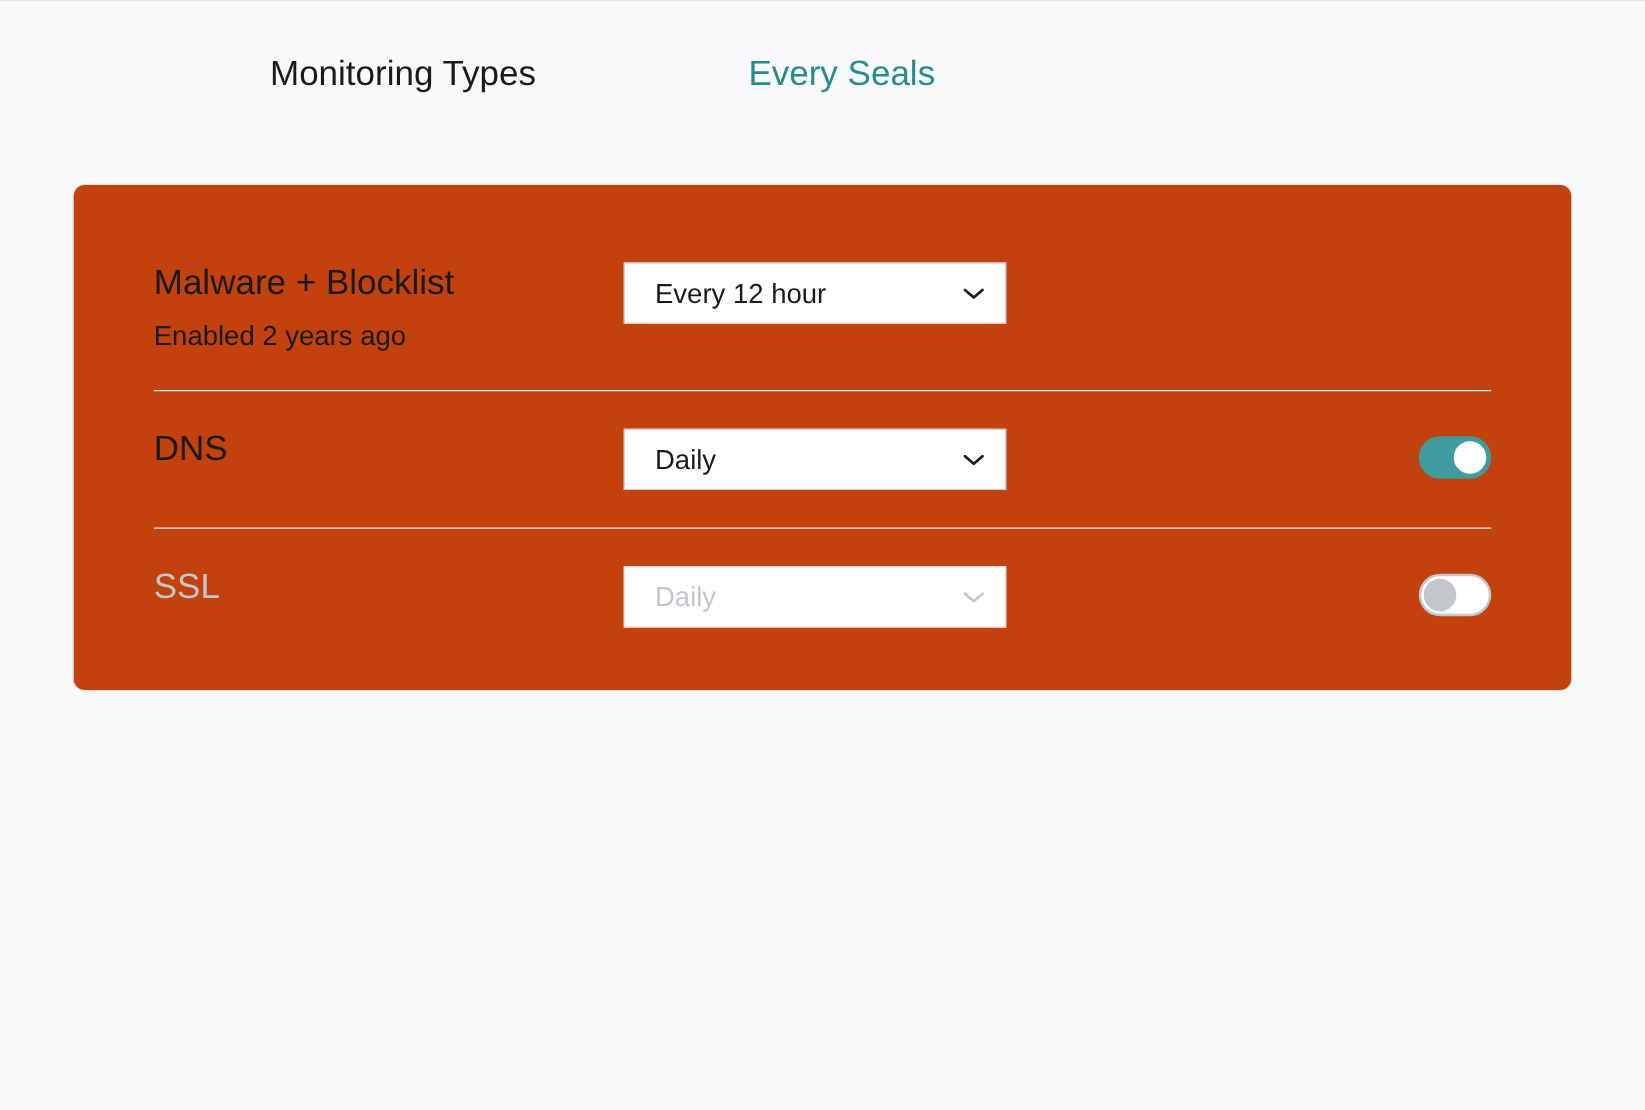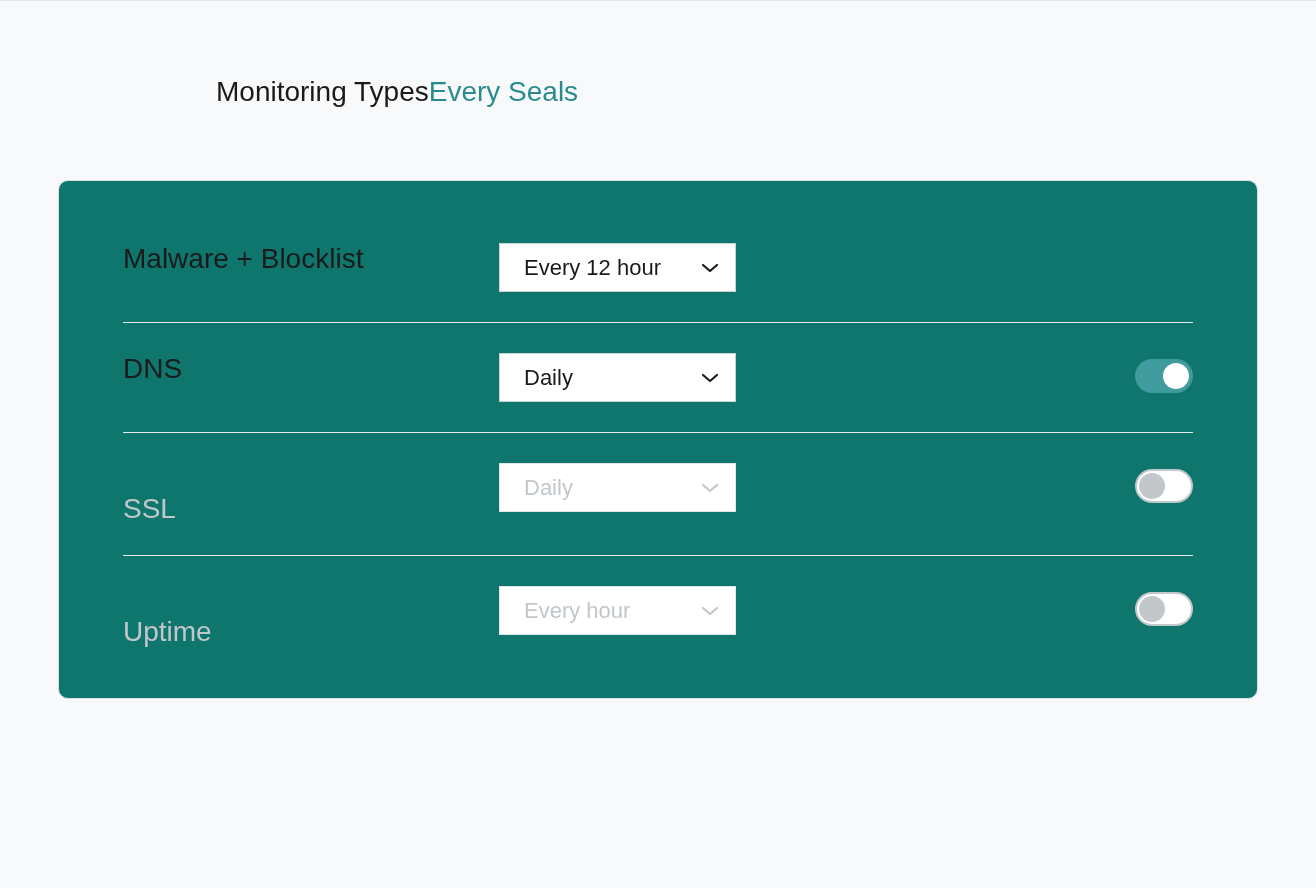--- a/index.html
+++ b/index.html
@@ -10,36 +10,37 @@
     body {
       font-family: -apple-system, BlinkMacSystemFont, "Segoe UI", Helvetica, Arial, sans-serif;
       background-color: #f7f9fa;
       width: 1316px;
       height: 888px;
       border-top: 1px solid #e5e8ea;
     }
     .tabs {
       display: flex;
       justify-content: flex-start;
-      padding: 75px 0 0 216px;
+      gap: 170px;
+      padding: 42px 0 0 216px;
     }
     .tab {
       font-size: 28px;
       font-weight: 500;
       cursor: pointer;
     }
     .tab.active {
       color: #1a1a1a;
     }
     .tab.inactive {
       color: #2a8b8e;
     }
     .panel {
       margin: 72px 58px 0 58px;
-      background-color: #0f766e;
+      background-color: #c2410c;
       border: 1px solid #d9e1e4;
       border-radius: 10px;
       padding: 62px 64px 50px 64px;
     }
     .row {
       display: flex;
       align-items: flex-start;
       padding: 30px 0;
       border-bottom: 1px solid #e6eaec;
     }
@@ -60,25 +61,24 @@
       color: #1a1a1a;
     }
     .row-subtitle {
       font-size: 22px;
       font-weight: 400;
       color: #1a1a1a;
       margin-top: 14px;
     }
     .row.disabled .row-title {
       color: #c1c7ca;
-      margin-top: 30px;
     }
     .select-wrap {
       position: relative;
-      width: 237px;
+      width: 306px;
     }
     .select-box {
       width: 100%;
       height: 49px;
       border: 1px solid #c9d1d5;
       background: #ffffff;
       display: flex;
       align-items: center;
       padding: 0 44px 0 24px;
       font-size: 22px;
@@ -147,20 +147,21 @@
 <div class="tabs">
   <div class="tab active">Monitoring Types</div>
   <div class="tab inactive">Every Seals</div>
 </div>
 
 <div class="panel">
 
   <div class="row">
     <div class="row-label-col">
       <div class="row-title">Malware + Blocklist</div>
+      <div class="row-subtitle">Enabled 2 years ago</div>
     </div>
     <div class="select-wrap">
       <div class="select-box">
         <span>Every 12 hour</span>
         <span class="chevron">
           <svg width="18" height="12" viewBox="0 0 18 12">
               <path d="M2 3 L9 9 L16 3" stroke="#1a1a1a" stroke-width="2.2" fill="none" stroke-linecap="round" stroke-linejoin="round"></path>
             </svg>
         </span>
       </div>
@@ -202,34 +203,14 @@
         </span>
       </div>
     </div>
     <div class="toggle-col">
       <div class="toggle off">
         <div class="toggle-knob"></div>
       </div>
     </div>
   </div>
 
-  <div class="row disabled">
-    <div class="row-label-col">
-      <div class="row-title">Uptime</div>
-    </div>
-    <div class="select-wrap">
-      <div class="select-box">
-        <span>Every hour</span>
-        <span class="chevron">
-          <svg width="18" height="12" viewBox="0 0 18 12">
-              <path d="M2 3 L9 9 L16 3" stroke="#1a1a1a" stroke-width="2.2" fill="none" stroke-linecap="round" stroke-linejoin="round"></path>
-            </svg>
-        </span>
-      </div>
-    </div>
-    <div class="toggle-col">
-      <div class="toggle off">
-        <div class="toggle-knob"></div>
-      </div>
-    </div>
-  </div>
 
 </div>
 
 </body></html>

